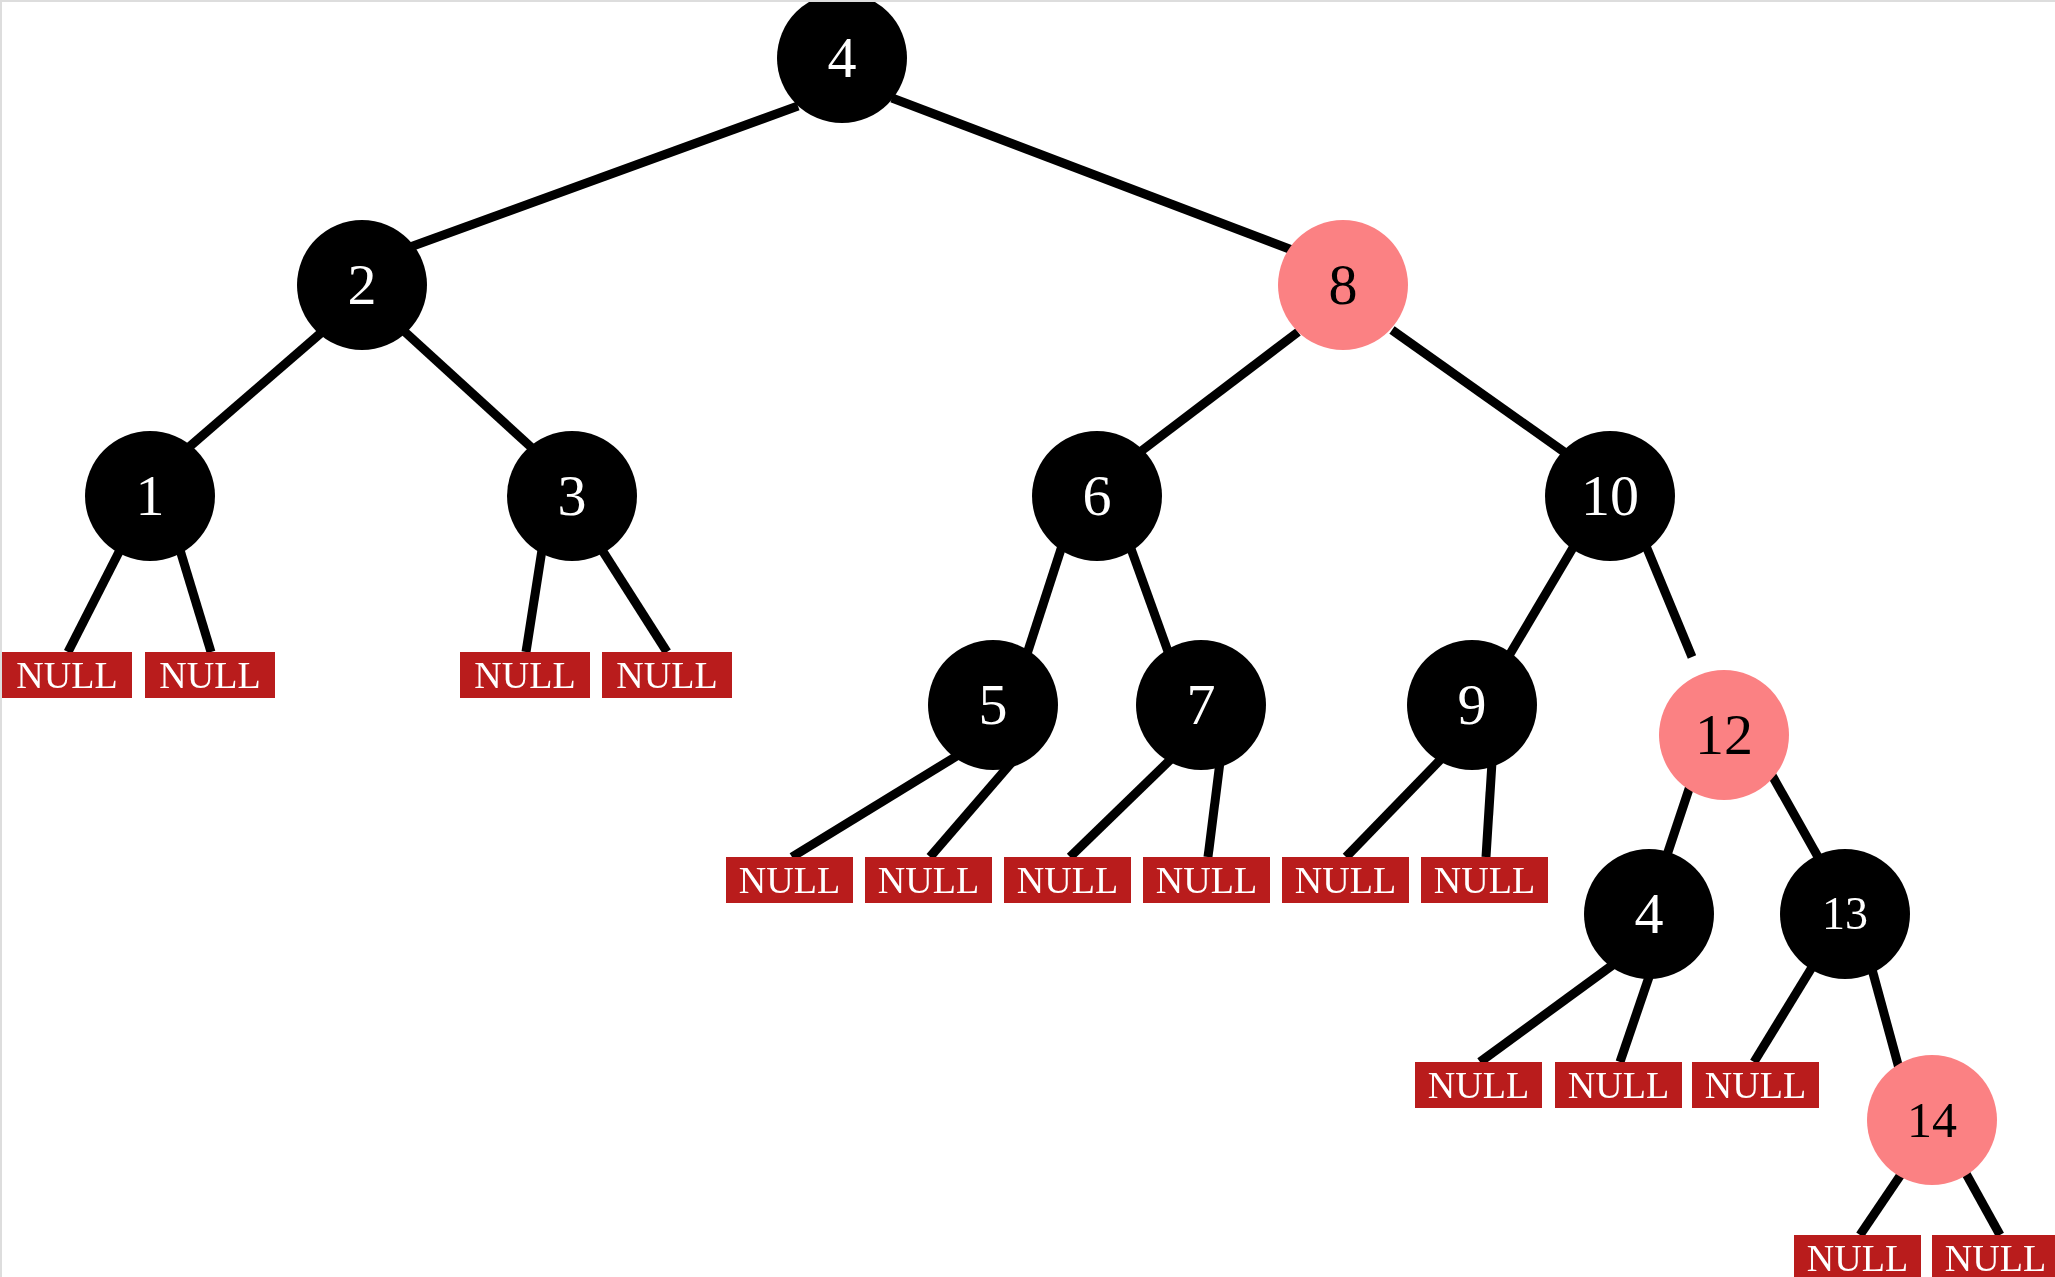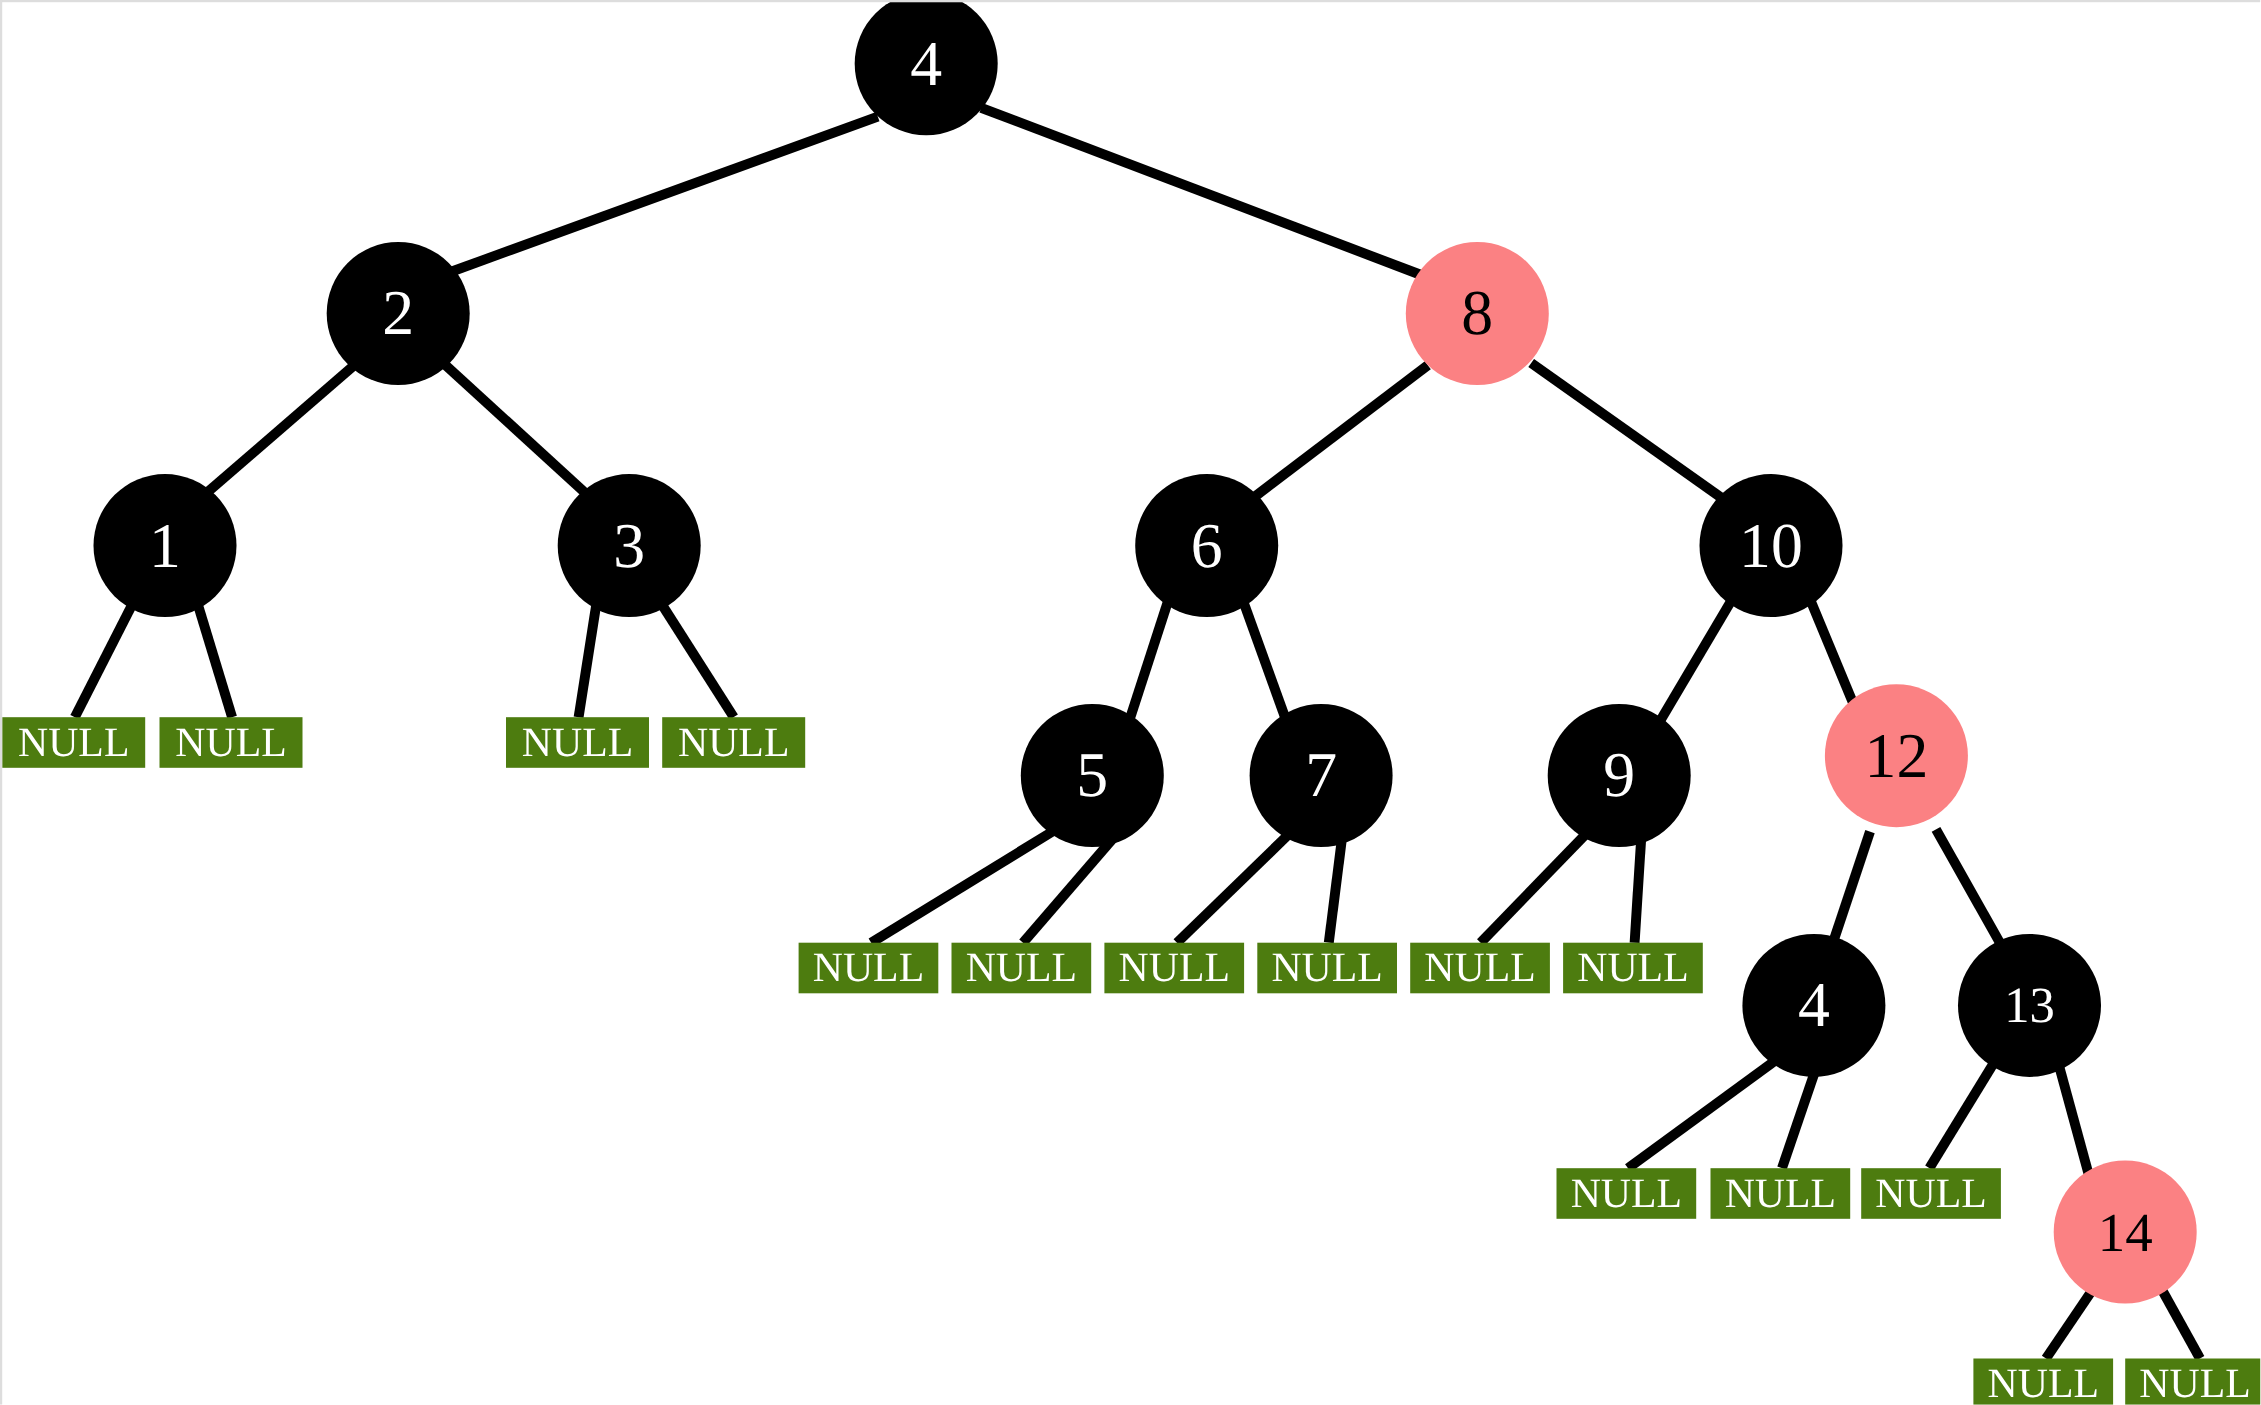--- a/index.html
+++ b/index.html
@@ -38,21 +38,21 @@
   .node.black {
     background: #000000;
     color: #ffffff;
   }
   .node.red {
     background: #fb8183;
     color: #000000;
   }
   .nullbox {
     position: absolute;
-    background: #4d7c0f;
+    background: #b91c1c;
     color: #ffffff;
     display: flex;
     align-items: center;
     justify-content: center;
     font-family: "Liberation Serif", "DejaVu Serif", serif;
     line-height: 1;
     box-sizing: border-box;
   }
 </style>
 </head>
@@ -113,21 +113,21 @@
       </div>
       <div class="node black" style="left: 926px; top: 638px; width: 130px; height: 130px; font-size: 58px;">
         <span>5</span>
       </div>
       <div class="node black" style="left: 1134px; top: 638px; width: 130px; height: 130px; font-size: 58px;">
         <span>7</span>
       </div>
       <div class="node black" style="left: 1405px; top: 638px; width: 130px; height: 130px; font-size: 58px;">
         <span>9</span>
       </div>
-      <div class="node red" style="left: 1657px; top: 620px; width: 130px; height: 130px; font-size: 58px;">
+      <div class="node red" style="left: 1657px; top: 668px; width: 130px; height: 130px; font-size: 58px;">
         <span>12</span>
       </div>
       <div class="node black" style="left: 1582px; top: 847px; width: 130px; height: 130px; font-size: 58px;">
         <span>4</span>
       </div>
       <div class="node black" style="left: 1778px; top: 847px; width: 130px; height: 130px; font-size: 46px;">
         <span>13</span>
       </div>
       <div class="node red" style="left: 1865px; top: 1053px; width: 130px; height: 130px; font-size: 50px;">
         <span>14</span>

